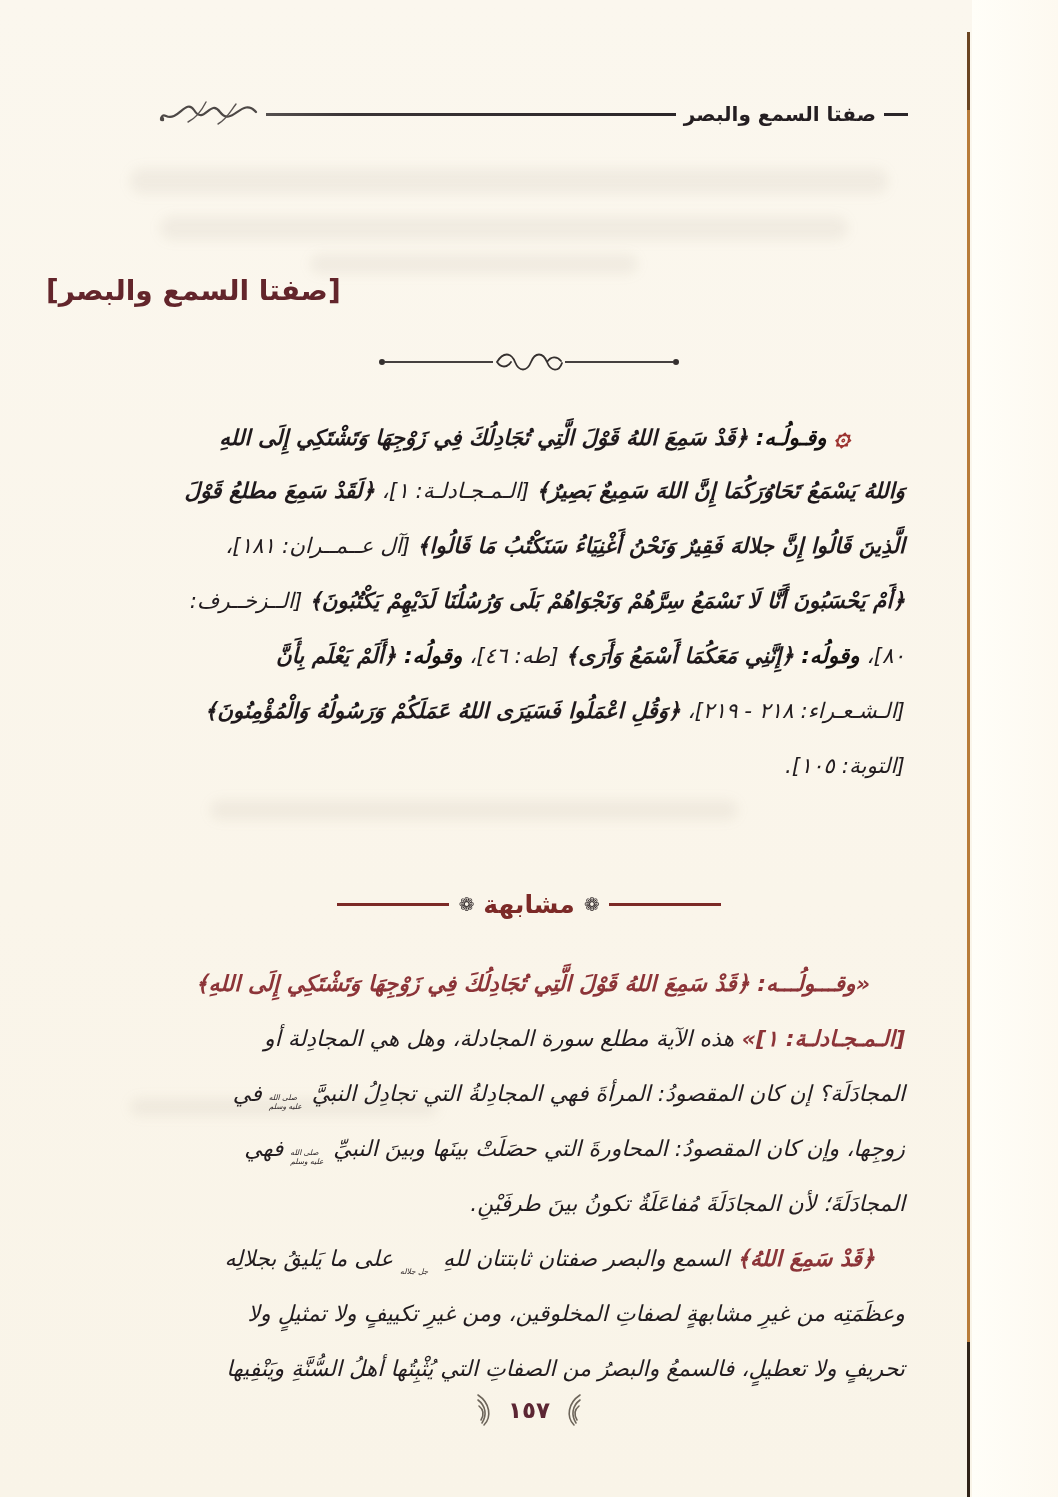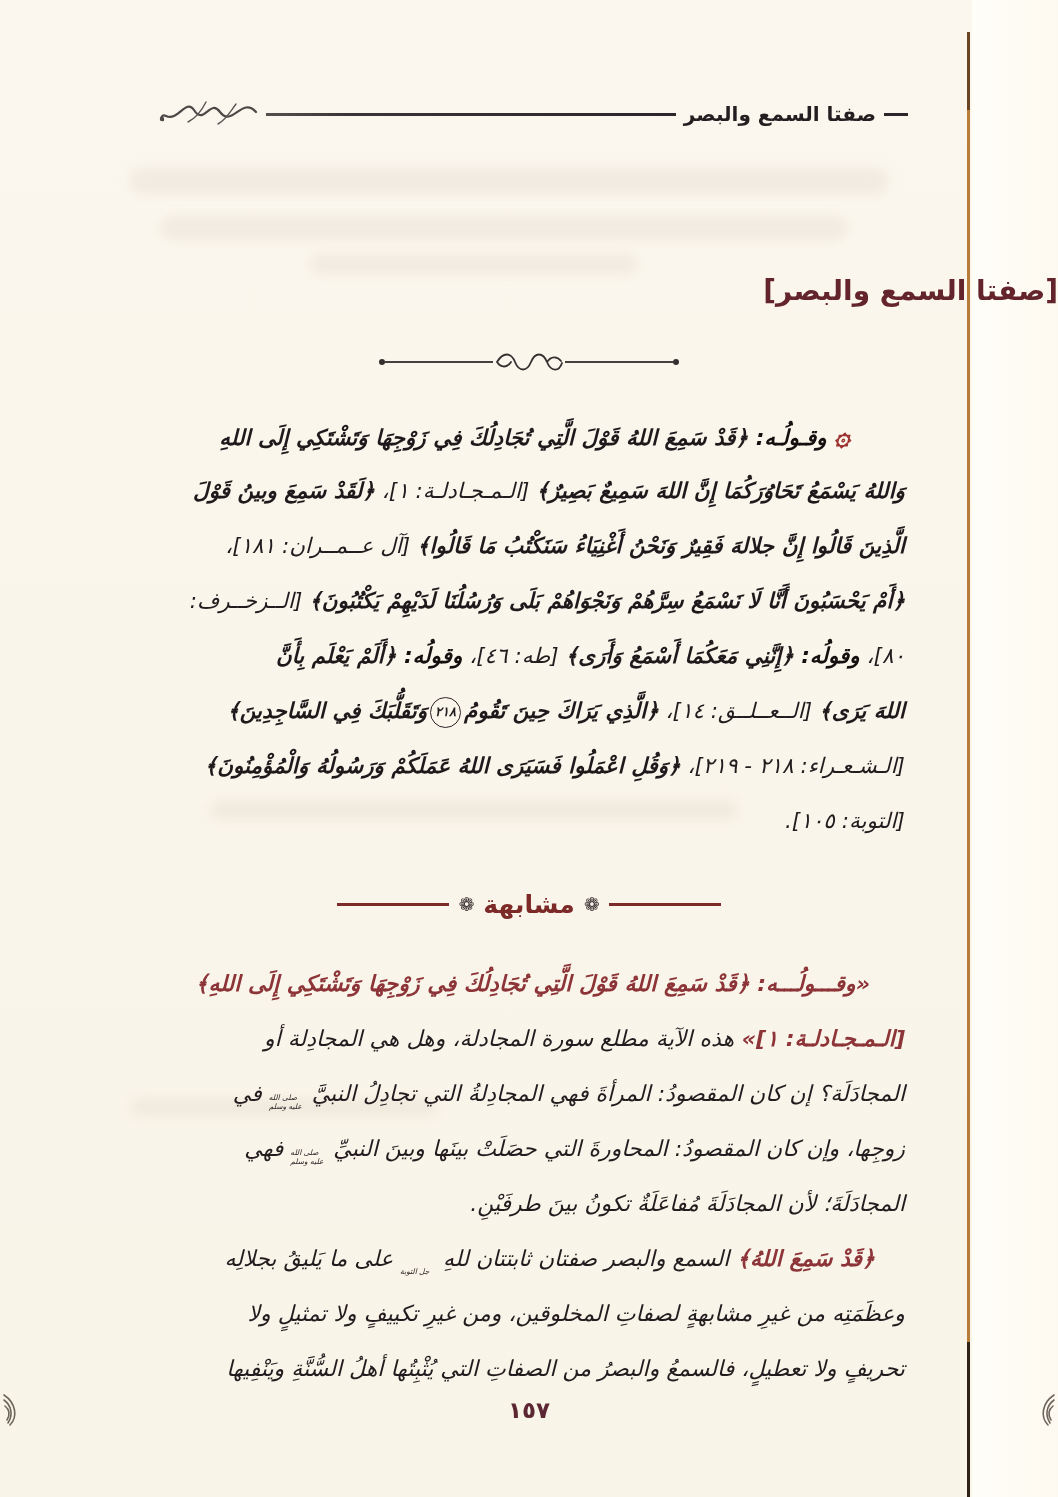--- a/index.html
+++ b/index.html
@@ -26,21 +26,21 @@
 
   
   .header-band{position:absolute;top:94px;right:150px;left:156px;height:40px;
     display:flex;align-items:center;}
   .header-stub{width:24px;height:3px;background:#2b2629;flex:0 0 auto;}
   .header-title{font-size:20px;font-weight:bold;color:#241e21;margin:0 8px;white-space:nowrap;}
   .header-rule{flex:1 1 auto;height:3px;background:linear-gradient(270deg,#2b2629,#3a3436 80%,#55504f);}
   .flourish{flex:0 0 auto;margin-right:6px;}
 
   
-  .title-block{position:absolute;top:274px;left:0;right:0;text-align:right;
+  .title-block{position:absolute;top:274px;left:0;right:0;text-align:left;
     font-size:28px;font-weight:bold;color:#63252b;letter-spacing:1px;padding-left:46px;}
   
   .divider{position:absolute;top:350px;left:0;right:0;display:flex;justify-content:center;align-items:center;}
   .divider .dot{width:6px;height:6px;border-radius:50%;background:#35302f;flex:0 0 auto;}
   .divider .dline{width:108px;height:1.6px;background:#45403f;flex:0 0 auto;}
 
   
   .textblock{position:absolute;right:153px;left:94px;color:#221c1f;font-style:italic;}
   .matn{top:408px;font-size:21.5px;}
   .sharh{top:956px;font-size:22px;}
@@ -56,21 +56,21 @@
   .seg-hon{display:inline-block;width:36px;font-size:7.5px;line-height:1.15;text-align:left;
     vertical-align:-8px;white-space:normal;color:#2a2225;}
 
   
   .sharh-head{position:absolute;top:890px;left:0;right:0;display:flex;justify-content:center;align-items:center;gap:9px;}
   .sharh-head .hline{width:112px;height:2.4px;background:#7c2a27;}
   .sharh-title{font-size:25px;font-weight:bold;color:#7c2a27;}
   .flower{font-size:19px;color:#332b2c;line-height:1;}
 
   
-  .footer{position:absolute;top:1392px;left:0;right:0;display:flex;justify-content:space-between;align-items:center;gap:10px;}
+  .footer{position:absolute;top:1392px;left:0;right:0;display:flex;justify-content:center;align-items:center;gap:10px;}
   .pagenum{font-size:23px;font-weight:bold;color:#5c2633;}
   .wing{flex:0 0 auto;}
   .wing.mirrored{transform:scaleX(-1);}
 </style>
 </head>
 <body>
 
 <div class="page">
 
   <div class="edge-paper"></div>
@@ -102,25 +102,24 @@
     <span class="dline"></span>
     <svg class="knot" width="72" height="24" viewBox="0 0 72 24">
       <path d="M4 12 C10 2 18 2 22 12 C26 22 34 22 38 12 C42 2 50 2 54 12 C58 22 66 22 69 13 M4 12 C8 18 14 18 18 12 M54 12 C58 6 64 6 68 11" fill="none" stroke="#35302f" stroke-width="1.8" stroke-linecap="round"></path>
     </svg>
     <span class="dline"></span>
     <span class="dot"></span>
   </div>
 
   <section class="textblock matn">
       <div class="t-line" style="padding-right: 55px;"><span class="seg-mark">۞</span><span class="seg-label"> وقـولُـه: </span><span class="seg-verse">﴿قَدْ سَمِعَ اللهُ قَوْلَ الَّتِي تُجَادِلُكَ فِي زَوْجِهَا وَتَشْتَكِي إِلَى اللهِ</span></div>
-      <div class="t-line"><span class="seg-verse">وَاللهُ يَسْمَعُ تَحَاوُرَكُمَا إِنَّ اللهَ سَمِيعٌ بَصِيرٌ﴾</span><span class="seg-ref"> [الـمـجـادلـة: ١]، </span><span class="seg-verse">﴿لَقَدْ سَمِعَ وبينُ قَوْلَ</span></div>
+      <div class="t-line"><span class="seg-verse">وَاللهُ يَسْمَعُ تَحَاوُرَكُمَا إِنَّ اللهَ سَمِيعٌ بَصِيرٌ﴾</span><span class="seg-ref"> [الـمـجـادلـة: ١]، </span><span class="seg-verse">﴿لَقَدْ سَمِعَ مطلعُ قَوْلَ</span></div>
       <div class="t-line"><span class="seg-verse">الَّذِينَ قَالُوا إِنَّ جلالهَ فَقِيرٌ وَنَحْنُ أَغْنِيَاءُ سَنَكْتُبُ مَا قَالُوا﴾</span><span class="seg-ref"> [آل عــمــران: ١٨١]،</span></div>
       <div class="t-line"><span class="seg-verse">﴿أَمْ يَحْسَبُونَ أَنَّا لَا نَسْمَعُ سِرَّهُمْ وَنَجْوَاهُمْ بَلَى وَرُسُلُنَا لَدَيْهِمْ يَكْتُبُونَ﴾</span><span class="seg-ref"> [الــزخــرف:</span></div>
       <div class="t-line"><span class="seg-ref">٨٠]، </span><span class="seg-label">وقولُه: </span><span class="seg-verse">﴿إِنَّنِي مَعَكُمَا أَسْمَعُ وَأَرَى﴾</span><span class="seg-ref"> [طه: ٤٦]، </span><span class="seg-label">وقولُه: </span><span class="seg-verse">﴿أَلَمْ يَعْلَم بِأَنَّ</span></div>
-      <div class="t-line"><span class="seg-verse">اللهَ يَرَى﴾</span><span class="seg-ref"> [الــعــلــق: ١٤]، </span><span class="seg-verse">﴿الَّذِي يَرَاكَ حِينَ تَقُومُ</span><span class="seg-ayah">٢١٨</span><span class="seg-verse">وَتَقَلُّبَكَ فِي السَّاجِدِينَ﴾</span></div>
       <div class="t-line"><span class="seg-ref">[الـشـعـراء: ٢١٨ - ٢١٩]، </span><span class="seg-verse">﴿وَقُلِ اعْمَلُوا فَسَيَرَى اللهُ عَمَلَكُمْ وَرَسُولُهُ وَالْمُؤْمِنُونَ﴾</span></div>
       <div class="t-line"><span class="seg-ref">[التوبة: ١٠٥].</span></div>
     </section>
 
   <div class="sharh-head">
     <span class="hline"></span>
     <span class="flower">❁</span>
     <span class="sharh-title">مشابهة</span>
     <span class="flower">❁</span>
     <span class="hline"></span>
@@ -128,21 +127,21 @@
 
   <section class="textblock sharh">
     <div>
         <div class="t-line" style="padding-right: 35px;"><span class="seg-red">«وقـــولُـــه: ﴿قَدْ سَمِعَ اللهُ قَوْلَ الَّتِي تُجَادِلُكَ فِي زَوْجِهَا وَتَشْتَكِي إِلَى اللهِ﴾</span></div>
         <div class="t-line"><span class="seg-red">[الـمـجـادلـة: ١]» </span><span class="seg-black">هذه الآية مطلع سورة المجادلة، وهل هي المجادِلة أو</span></div>
         <div class="t-line"><span class="seg-black">المجادَلَة؟ إن كان المقصودُ: المرأةَ فهي المجادِلةُ التي تجادِلُ النبيَّ </span><span class="seg-hon">صلى الله عليه وسلم</span><span class="seg-black"> في</span></div>
         <div class="t-line"><span class="seg-black">زوجِها، وإن كان المقصودُ: المحاورةَ التي حصَلَتْ بينَها وبينَ النبيِّ </span><span class="seg-hon">صلى الله عليه وسلم</span><span class="seg-black"> فهي</span></div>
         <div class="t-line"><span class="seg-black">المجادَلَةَ؛ لأن المجادَلَةَ مُفاعَلَةٌ تكونُ بينَ طرفَيْنِ.</span></div>
       </div>
     <div>
-        <div class="t-line" style="padding-right: 30px;"><span class="seg-red">﴿قَدْ سَمِعَ اللهُ﴾ </span><span class="seg-black">السمع والبصر صفتان ثابتتان للهِ </span><span class="seg-hon">جل التوبة</span><span class="seg-black"> على ما يَليقُ بجلالِه</span></div>
+        <div class="t-line" style="padding-right: 30px;"><span class="seg-red">﴿قَدْ سَمِعَ اللهُ﴾ </span><span class="seg-black">السمع والبصر صفتان ثابتتان للهِ </span><span class="seg-hon">جل جلاله</span><span class="seg-black"> على ما يَليقُ بجلالِه</span></div>
         <div class="t-line"><span class="seg-black">وعظَمَتِه من غيرِ مشابهةٍ لصفاتِ المخلوقين، ومن غيرِ تكييفٍ ولا تمثيلٍ ولا</span></div>
         <div class="t-line"><span class="seg-black">تحريفٍ ولا تعطيلٍ، فالسمعُ والبصرُ من الصفاتِ التي يُثْبِتُها أهلُ السُّنَّةِ ويَنْفِيها</span></div>
       </div>
   </section>
 
   <div class="footer">
     <svg class="wing" width="24" height="36" viewBox="0 0 24 36">
       <path d="M20 3 C8 11 6 25 14 33 M20 8 C12 14 11 23 16 31 M19 14 C14 18 14 23 17 28" fill="none" stroke="#6d655a" stroke-width="1.6" stroke-linecap="round"></path>
     </svg>
     <span class="pagenum">١٥٧</span>

